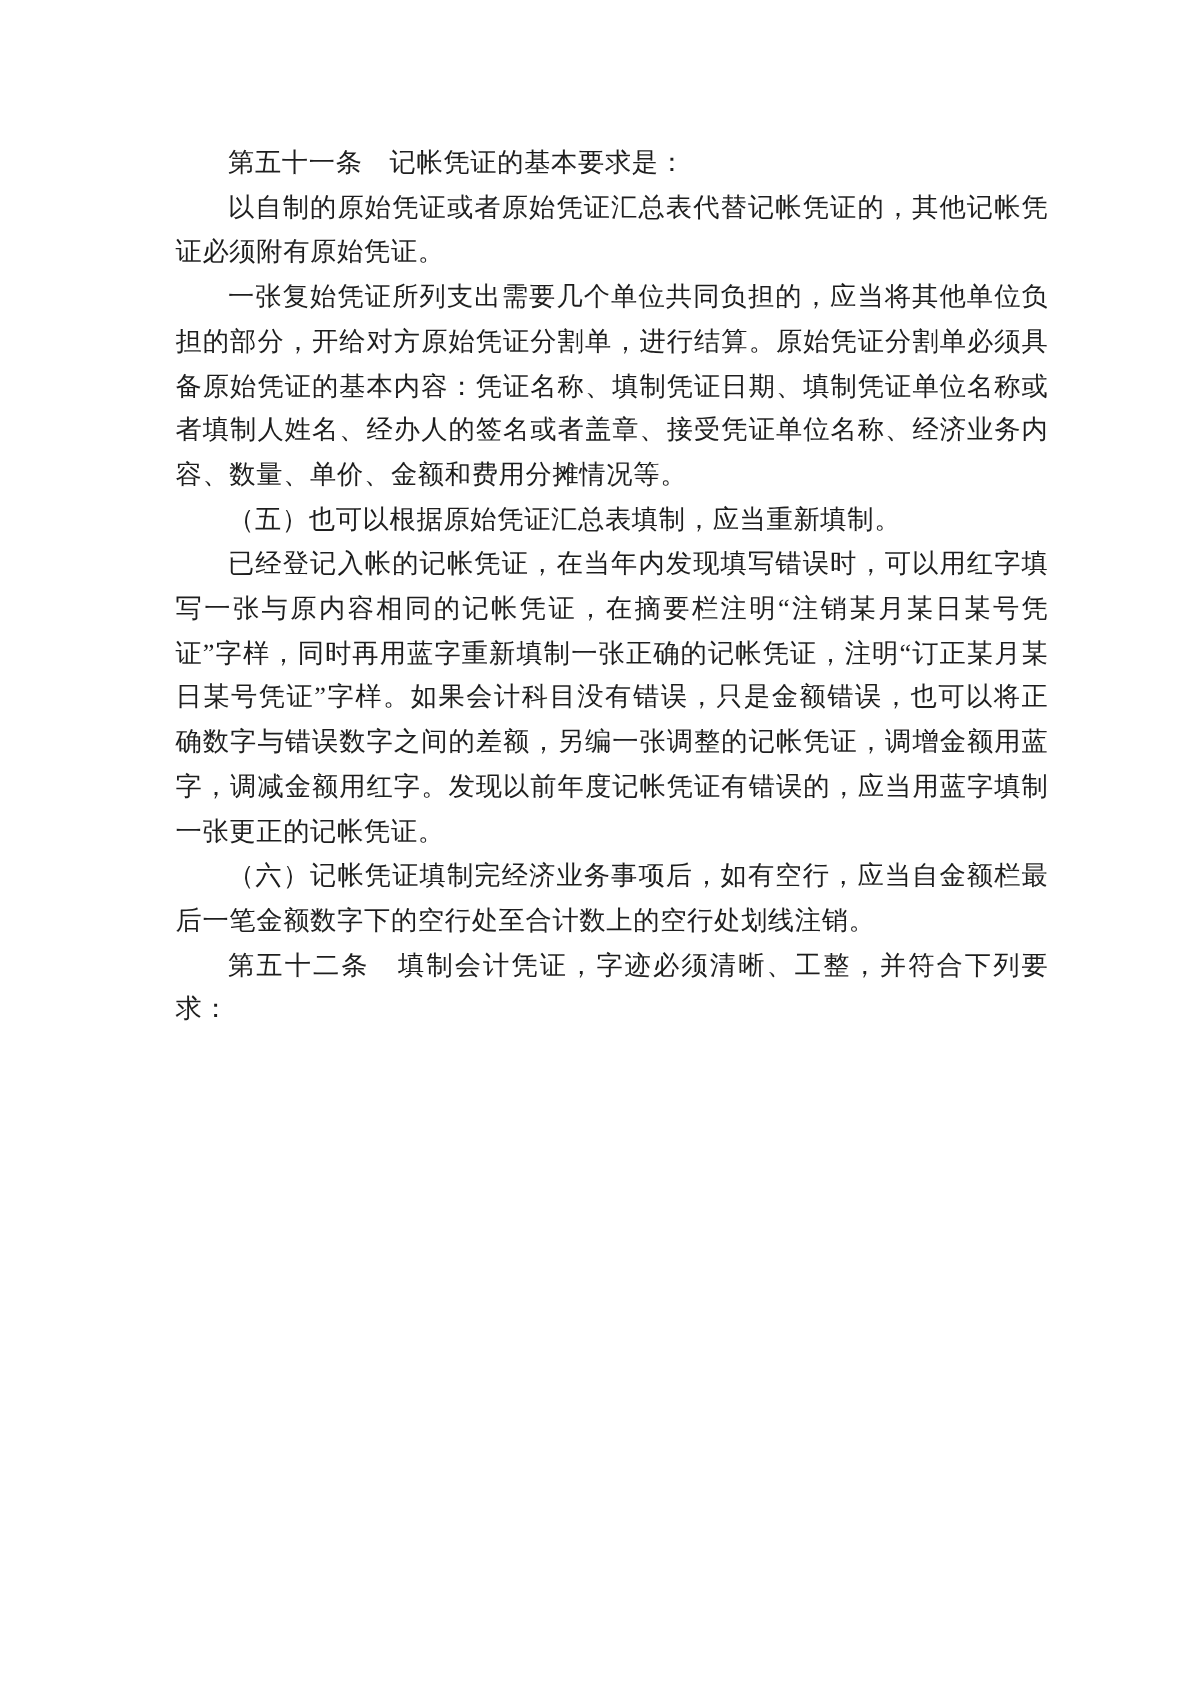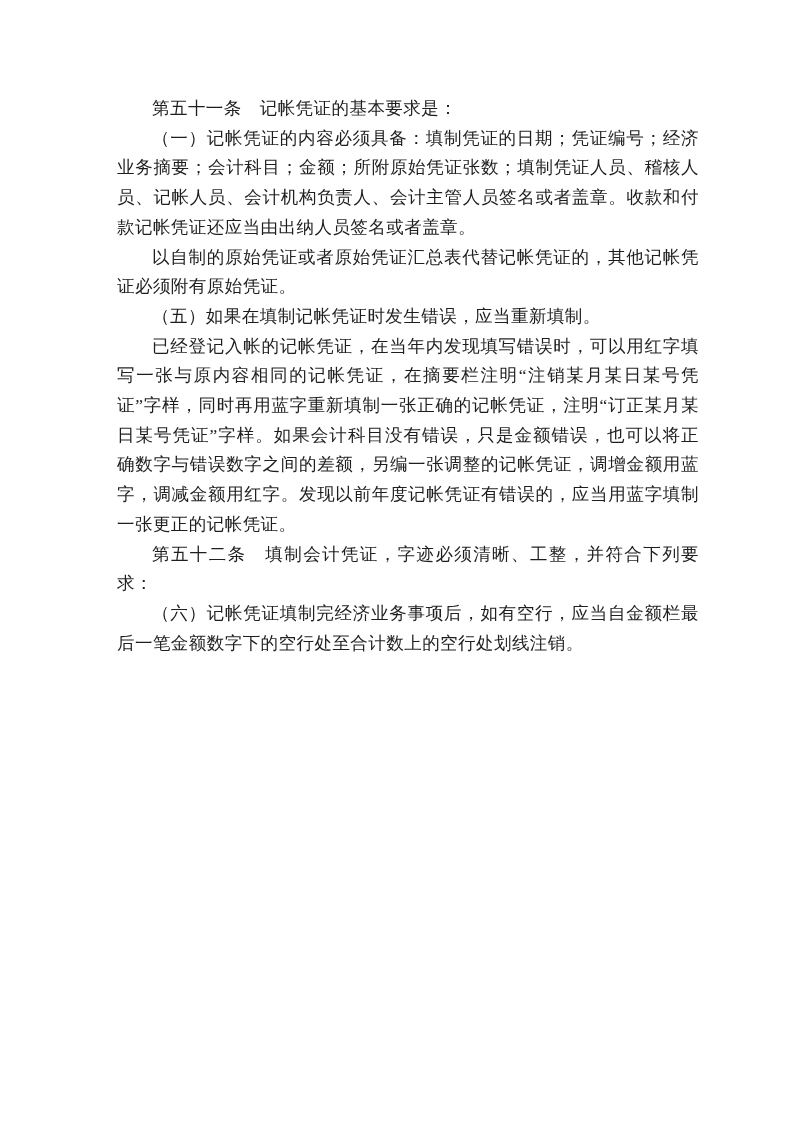--- a/index.html
+++ b/index.html
@@ -33,20 +33,20 @@
     text-indent: 2em;
     word-break: break-all;
   }
 </style>
 </head>
 <body>
 
 <div class="page">
   <div class="text-block">
     <p class="para">第五十一条　记帐凭证的基本要求是：</p>
-    <p class="para">（一）记帐凭证的内容必须具备：填制凭证的日期；凭证编号；经济业务摘要；会计科目；金额；所附原始凭证张数；填制凭证人员、稽核人员、记帐人员、会计机构负责人、会计主管人员签名或者盖章。收款和付款记帐凭证还应当由出纳人员签名或者盖章。</p>
     <p class="para">以自制的原始凭证或者原始凭证汇总表代替记帐凭证的，其他记帐凭证必须附有原始凭证。</p>
-    <p class="para">（五）如果在填制记帐凭证时发生错误，应当重新填制。</p>
+    <p class="para">一张复始凭证所列支出需要几个单位共同负担的，应当将其他单位负担的部分，开给对方原始凭证分割单，进行结算。原始凭证分割单必须具备原始凭证的基本内容：凭证名称、填制凭证日期、填制凭证单位名称或者填制人姓名、经办人的签名或者盖章、接受凭证单位名称、经济业务内容、数量、单价、金额和费用分摊情况等。</p>
+    <p class="para">（五）也可以根据原始凭证汇总表填制，应当重新填制。</p>
     <p class="para">已经登记入帐的记帐凭证，在当年内发现填写错误时，可以用红字填写一张与原内容相同的记帐凭证，在摘要栏注明“注销某月某日某号凭证”字样，同时再用蓝字重新填制一张正确的记帐凭证，注明“订正某月某日某号凭证”字样。如果会计科目没有错误，只是金额错误，也可以将正确数字与错误数字之间的差额，另编一张调整的记帐凭证，调增金额用蓝字，调减金额用红字。发现以前年度记帐凭证有错误的，应当用蓝字填制一张更正的记帐凭证。</p>
+    <p class="para">（六）记帐凭证填制完经济业务事项后，如有空行，应当自金额栏最后一笔金额数字下的空行处至合计数上的空行处划线注销。</p>
     <p class="para">第五十二条　填制会计凭证，字迹必须清晰、工整，并符合下列要求：</p>
-    <p class="para">（六）记帐凭证填制完经济业务事项后，如有空行，应当自金额栏最后一笔金额数字下的空行处至合计数上的空行处划线注销。</p>
   </div>
 </div>
 
 </body></html>

